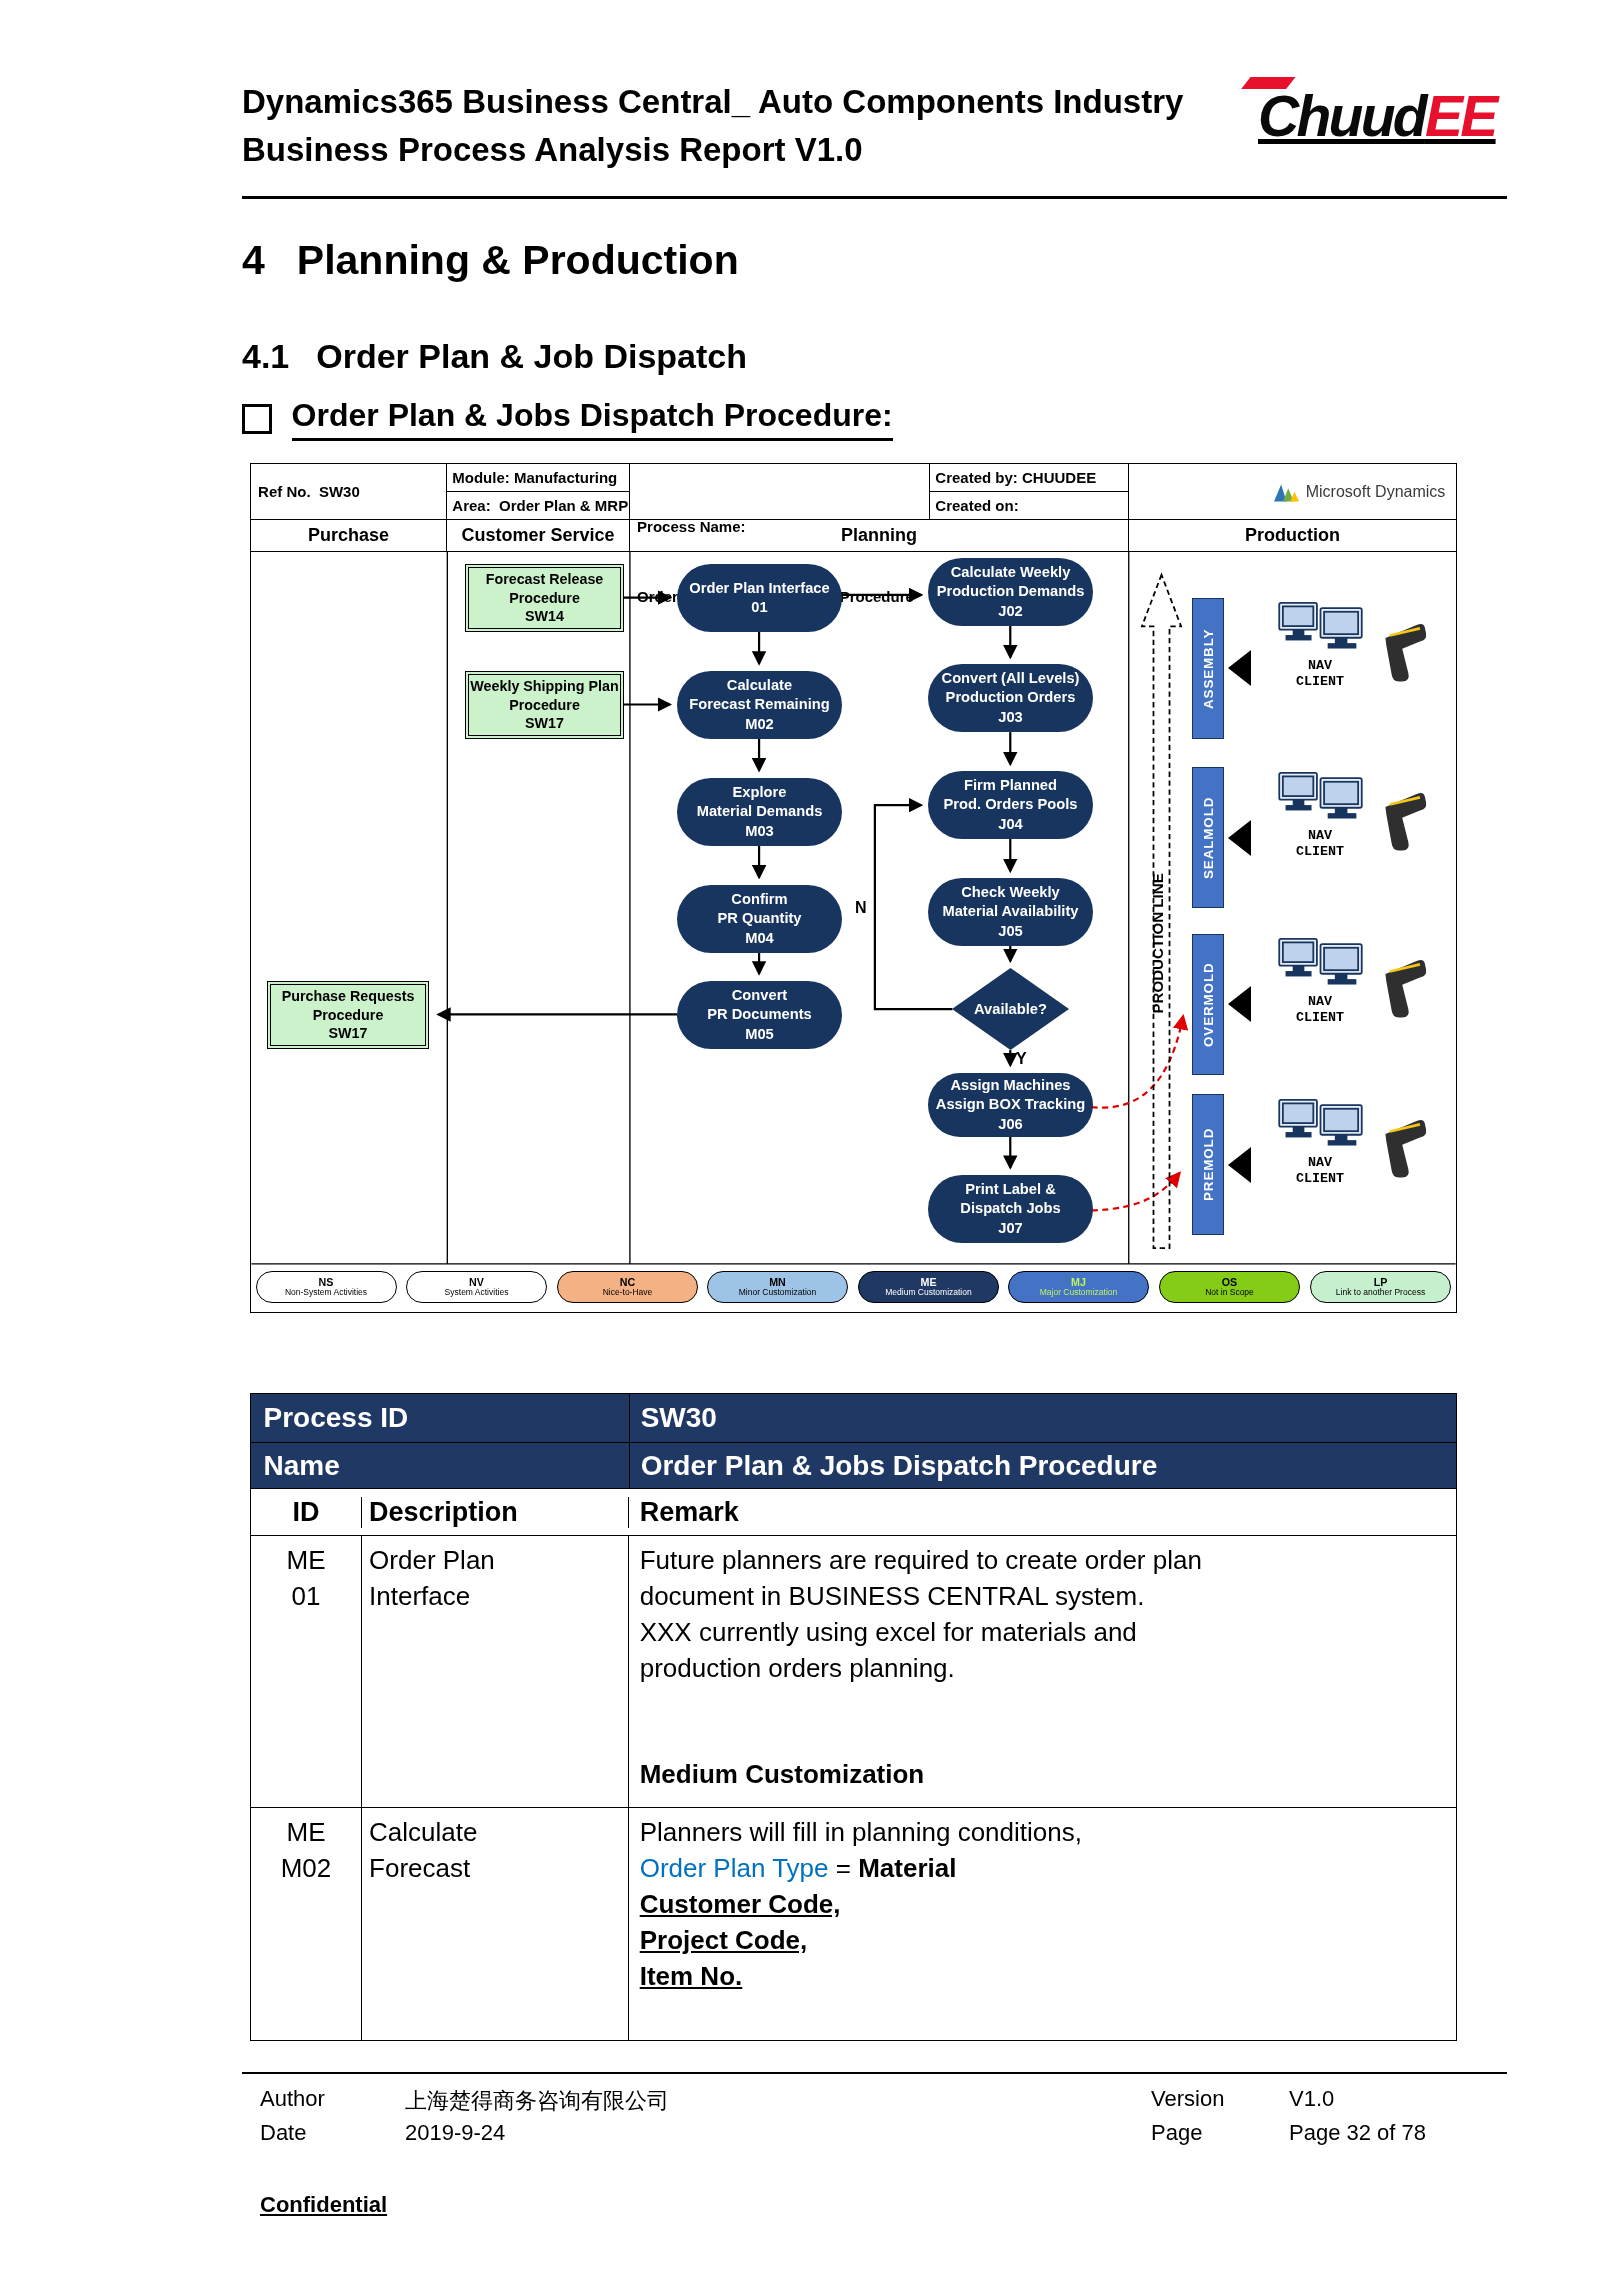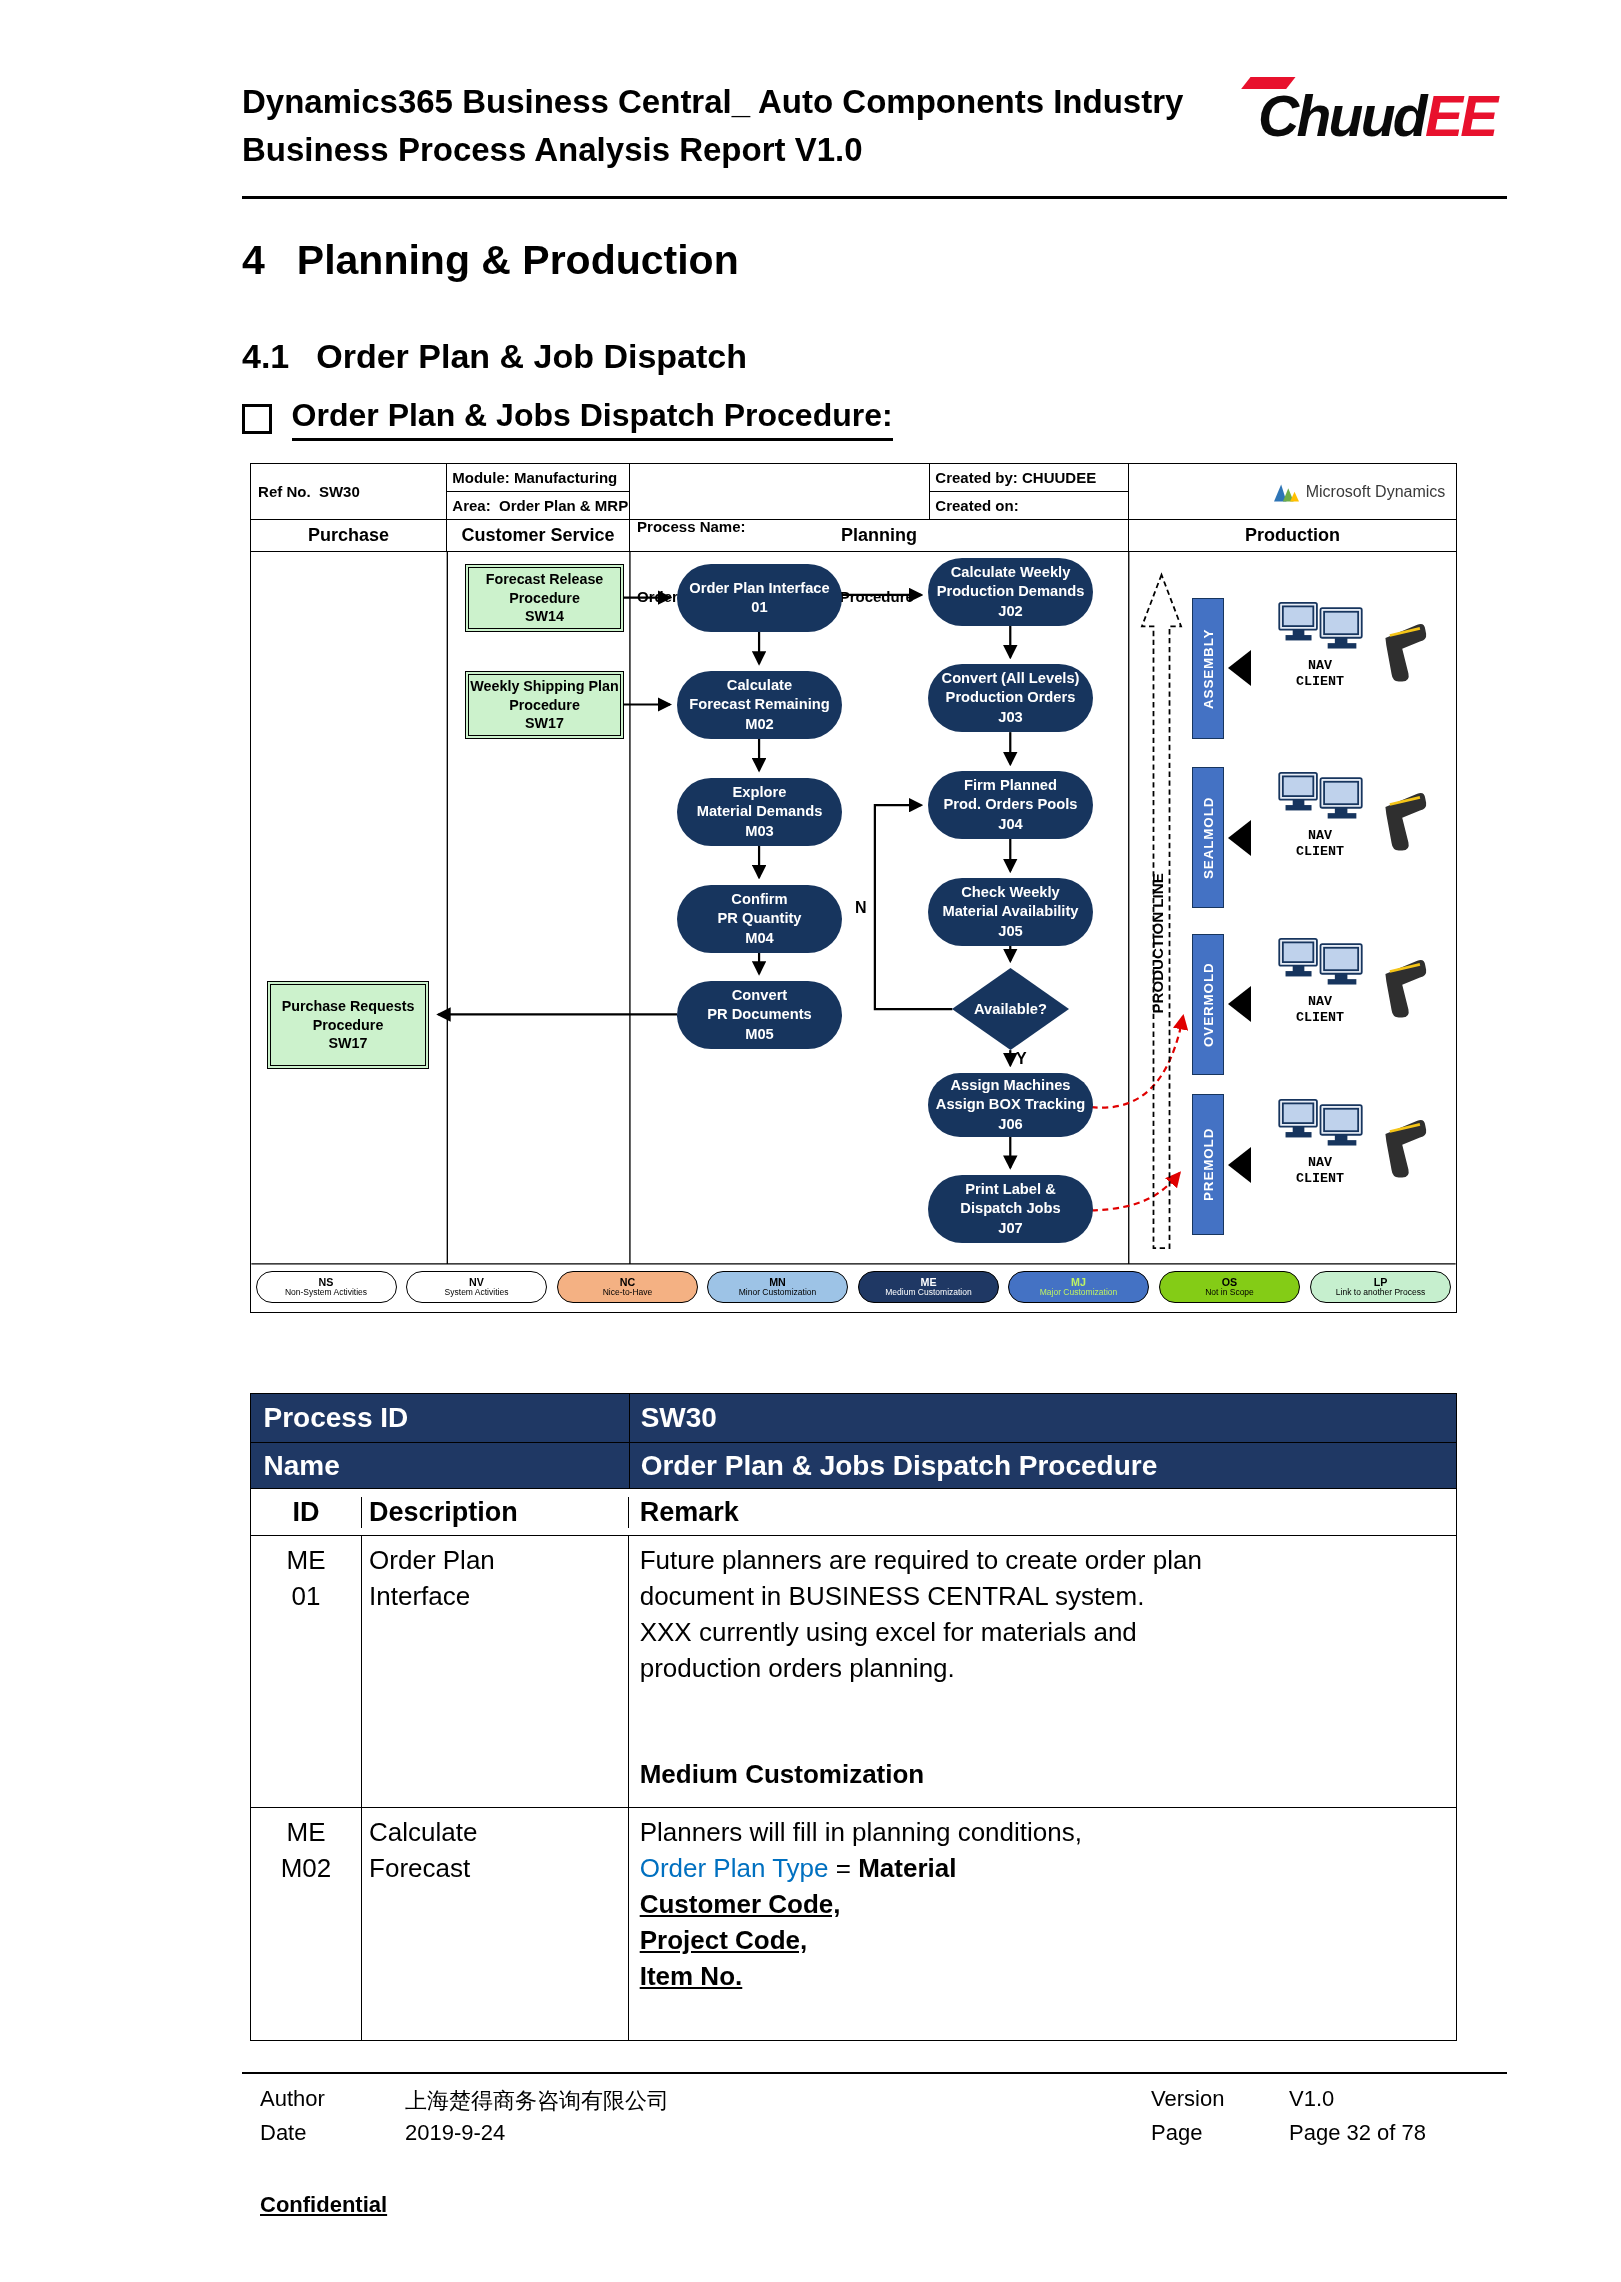--- a/index.html
+++ b/index.html
@@ -4,21 +4,21 @@
 <style>
   html,body{margin:0;padding:0;background:#ffffff;}
   .page{position:relative;width:1622px;height:2282px;background:#fff;
         font-family:"Liberation Sans",sans-serif;color:#000;overflow:hidden;}
   .abs{position:absolute;}
   .pre{white-space:pre-line;}
 
   
   .doc-title{left:242px;top:78px;font-size:33px;font-weight:bold;line-height:1.45;}
   .brand-logo{left:1258px;top:62px;height:107px;display:flex;align-items:center;
-              font-style:italic;font-weight:bold;font-size:57px;letter-spacing:-2.7px;}
+              font-style:italic;font-weight:bold;font-size:57px;letter-spacing:-2.7px;text-decoration:underline;}
   .lg-black{color:#0a0a0a;} .lg-red{color:#E8112D;}
   .logo-accent{left:1246px;top:77px;width:45px;height:11.6px;background:#E8112D;transform:skewX(-38deg);}
   .header-rule{left:242px;top:196px;width:1265px;height:2.7px;background:#000;}
 
   
   .h1{left:242px;top:237px;font-size:41px;font-weight:bold;}
   .h1 .num{margin-right:32px;}
   .h2{left:242px;top:337px;font-size:34px;font-weight:bold;}
   .h2 .num{margin-right:27px;}
   .bullet-line{left:242px;top:397px;font-size:32px;font-weight:bold;display:flex;align-items:center;}
@@ -195,21 +195,21 @@
         <path d="M943 838 C 1000 836 1022 820 1042 796"></path>
       </g>
     </svg>
 
     <div class="greenbox" style="left:214px;top:100px;width:159px;height:68px">Forecast Release
 Procedure
 SW14</div>
     <div class="greenbox" style="left:214px;top:207px;width:159px;height:68px">Weekly Shipping Plan
 Procedure
 SW17</div>
-    <div class="greenbox" style="left:16px;top:517px;width:162px;height:88px">Purchase Requests
+    <div class="greenbox" style="left:16px;top:517px;width:162px;height:68px">Purchase Requests
 Procedure
 SW17</div>
 
     <div class="node" style="left:426px;top:100px">Order Plan Interface
 01</div>
     <div class="node" style="left:426px;top:207px">Calculate
 Forecast Remaining
 M02</div>
     <div class="node" style="left:426px;top:314px">Explore
 Material Demands

